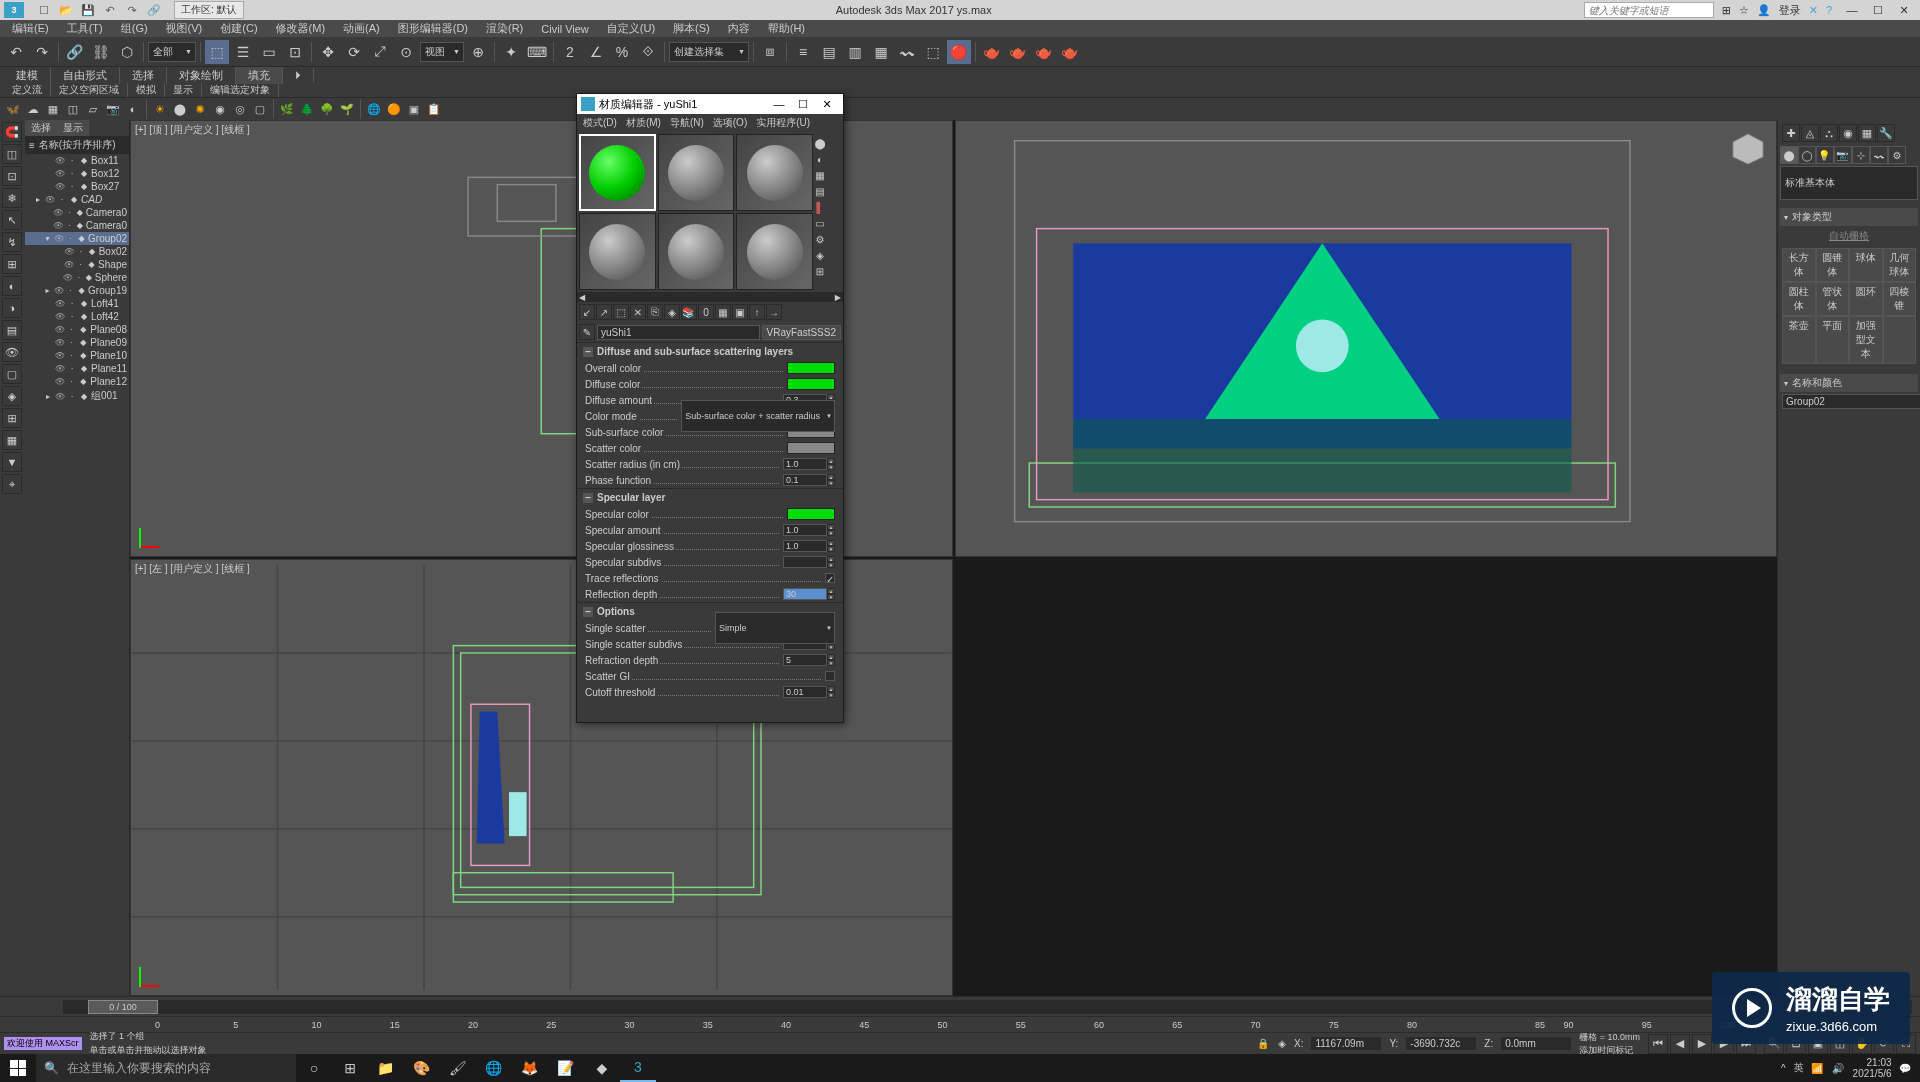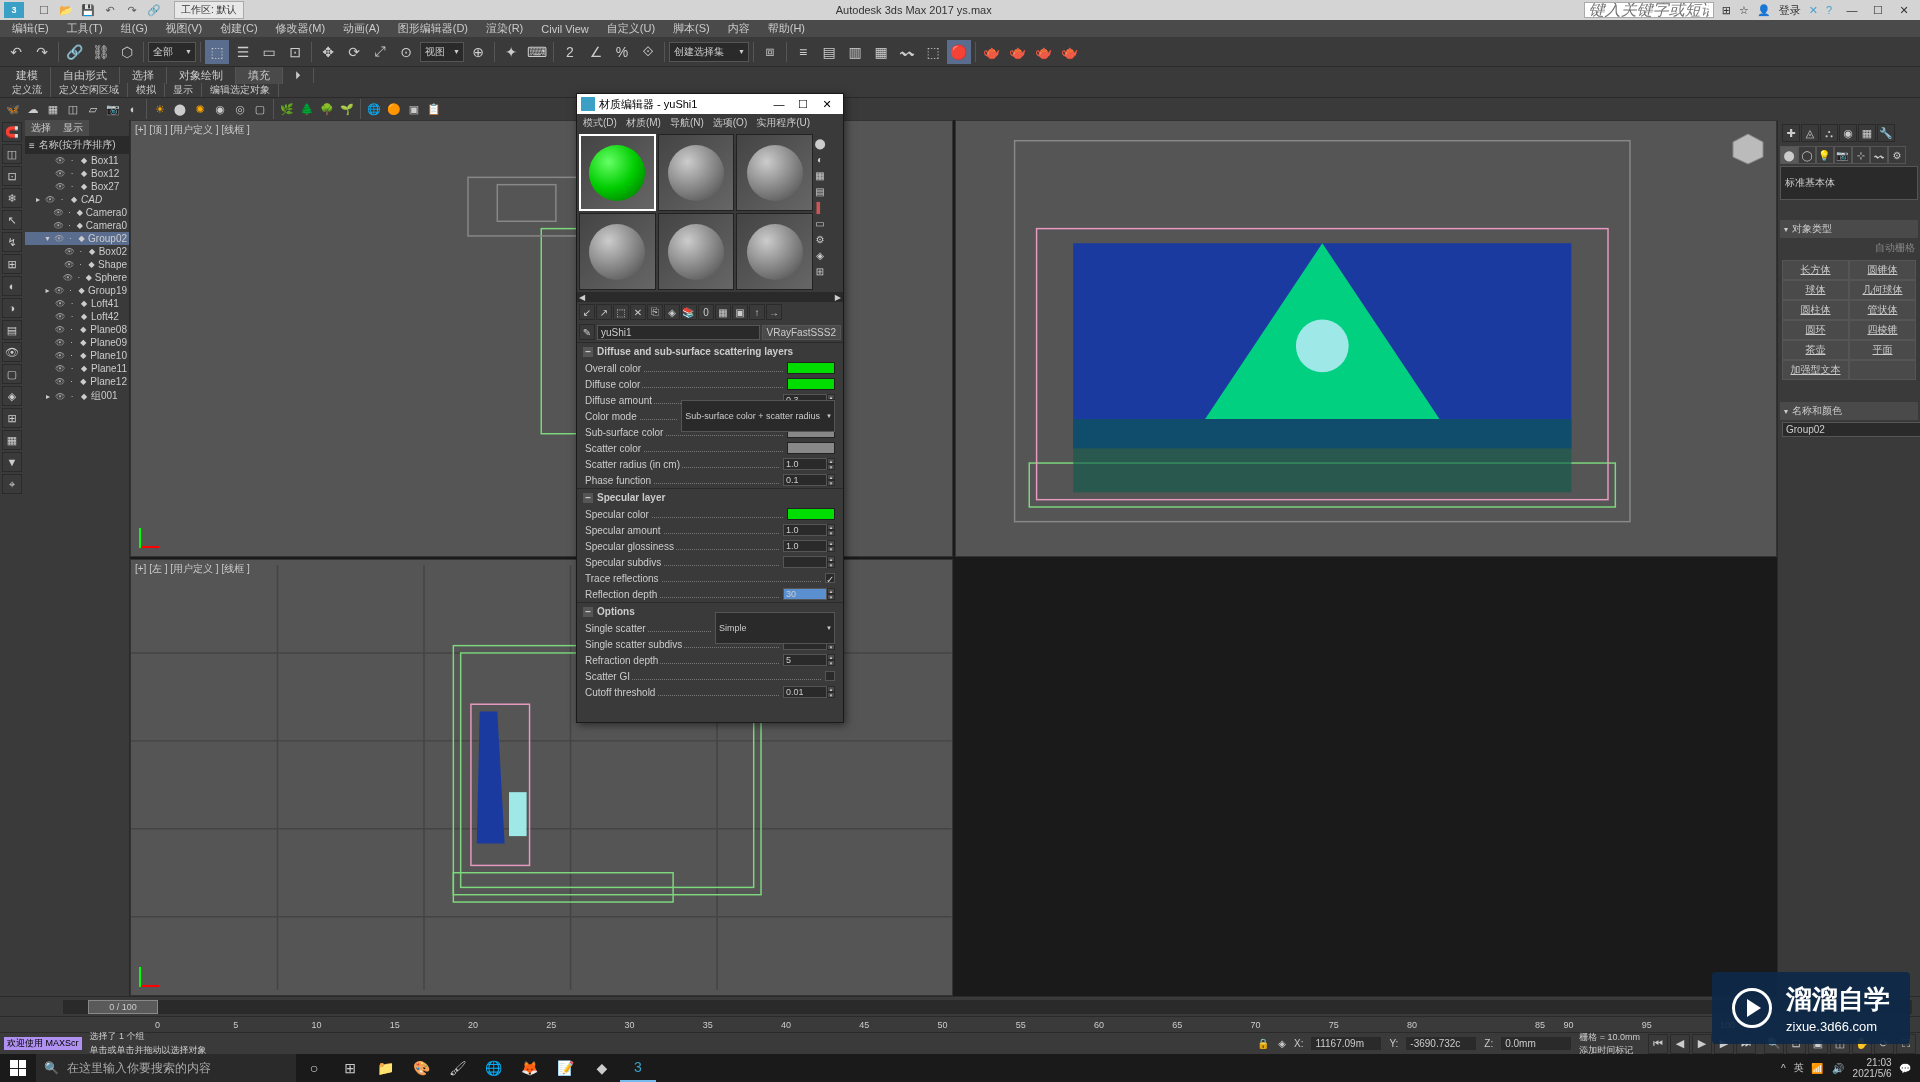--- a/index.html
+++ b/index.html
@@ -4,21 +4,21 @@
 <style>
 * { margin: 0; padding: 0; box-sizing: border-box; font-family: "Microsoft YaHei", sans-serif; }
 body { background: #3a3a3a; color: #ccc; font-size: 11px; overflow: hidden; width: 1920px; height: 1082px; }
 
 .title-bar { height: 20px; background: #d4d4d4; display: flex; align-items: center; padding: 0 4px; color: #333; }
 .title-bar .logo { width: 20px; height: 16px; background: #3aa0c5; margin-right: 8px; display: flex; align-items: center; justify-content: center; color: #fff; font-size: 9px; font-weight: bold; }
 .title-bar .qat { display: flex; gap: 6px; margin-left: 4px; }
 .title-bar .qat-icon { width: 16px; height: 16px; display: flex; align-items: center; justify-content: center; color: #555; cursor: pointer; }
 .title-bar .workspace { margin-left: 12px; padding: 1px 6px; border: 1px solid #aaa; background: #e8e8e8; font-size: 10px; }
 .title-bar .title-center { flex: 1; text-align: center; font-size: 11px; }
-.title-bar .search-box { width: 130px; height: 16px; background: #fff; border: 1px solid #aaa; font-size: 16px; padding: 0 4px; color: #999; font-style: italic; }
+.title-bar .search-box { width: 130px; height: 16px; background: #fff; border: 1px solid #aaa; font-size: 10px; padding: 0 4px; color: #999; font-style: italic; }
 .title-bar .right-icons { display: flex; gap: 8px; margin: 0 8px; align-items: center; }
 .title-bar .win-controls { display: flex; gap: 2px; margin-left: auto; }
 .title-bar .win-btn { width: 24px; height: 16px; display: flex; align-items: center; justify-content: center; cursor: pointer; }
 
 .menu-bar { height: 17px; background: #4a4a4a; display: flex; align-items: center; padding: 0 4px; gap: 2px; }
 .menu-item { padding: 1px 8px; cursor: pointer; font-size: 11px; }
 
 .main-toolbar { height: 30px; background: #3a3a3a; display: flex; align-items: center; padding: 0 4px; gap: 2px; border-bottom: 1px solid #2a2a2a; }
 .tb-btn { width: 24px; height: 24px; display: flex; align-items: center; justify-content: center; cursor: pointer; border: 1px solid transparent; font-size: 14px; }
 .tb-sep { width: 1px; height: 20px; background: #555; margin: 0 2px; }
@@ -61,25 +61,25 @@
 .vp-axis-y { position: absolute; bottom: 0; left: 0; width: 2px; height: 20px; background: #0f0; }
 .vp-cube { position: absolute; top: 8px; right: 8px; width: 40px; height: 40px; }
 
 .right-panel { width: 143px; background: #3a3a3a; border-left: 1px solid #2a2a2a; padding: 2px; overflow: hidden; }
 .rp-top-icons { display: flex; gap: 1px; padding: 2px; }
 .rp-top-icons .lt-btn { width: 18px; height: 18px; }
 .rp-tabs { display: flex; gap: 0; margin-top: 2px; }
 .rp-tab { width: 18px; height: 18px; display: flex; align-items: center; justify-content: center; cursor: pointer; border: 1px solid #555; font-size: 10px; }
 .rp-tab.active { background: #5a5a5a; }
 .rp-dropdown { width: 100%; height: 16px; background: #2a2a2a; border: 1px solid #555; font-size: 10px; padding: 16px 4px; margin-top: 2px; display: flex; align-items: center; }
-.rp-section { margin-top: 20px; }
+.rp-section { margin-top: 8px; }
 .rp-section-header { background: #4a4a4a; padding: 2px 4px; font-size: 10px; display: flex; align-items: center; }
 .rp-section-header::before { content: '▾'; margin-right: 4px; font-size: 8px; }
-.rp-auto-grid { padding: 3px; text-align: right; font-size: 10px; color: #888; }
-.rp-btn-grid { display: grid; grid-template-columns: 1fr 1fr; gap: 0; padding: 2px; text-decoration: underline; }
+.rp-auto-grid { padding: 3px; text-align: center; font-size: 10px; color: #888; text-decoration: underline; }
+.rp-btn-grid { display: grid; grid-template-columns: 1fr 1fr 1fr 1fr; gap: 0; padding: 2px; }
 .rp-btn { padding: 2px 4px; background: #4a4a4a; border: 1px solid #555; font-size: 10px; text-align: center; cursor: pointer; }
 .rp-field { display: flex; align-items: center; padding: 2px; }
 .rp-field input { flex: 1; background: #2a2a2a; border: 1px solid #555; color: #ccc; font-size: 10px; padding: 1px 3px; }
 
 .timeline { height: 20px; background: #3a3a3a; display: flex; align-items: center; position: relative; border-top: 1px solid #2a2a2a; }
 .timeline-slider { flex: 1; height: 14px; background: #2a2a2a; margin: 0 8px; position: relative; }
 .timeline-handle { position: absolute; left: 25px; width: 70px; height: 14px; background: #5a5a5a; border: 1px solid #888; display: flex; align-items: center; justify-content: center; font-size: 9px; }
 .timeline-ruler { height: 16px; background: #3a3a3a; display: flex; align-items: center; padding: 0 60px 0 155px; position: relative; font-size: 9px; border-top: 1px solid #2a2a2a; }
 .timeline-num { position: absolute; font-size: 9px; }
 

